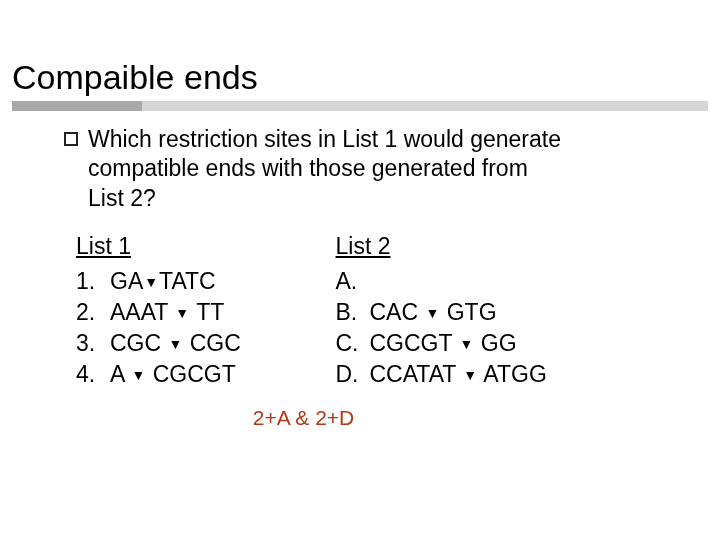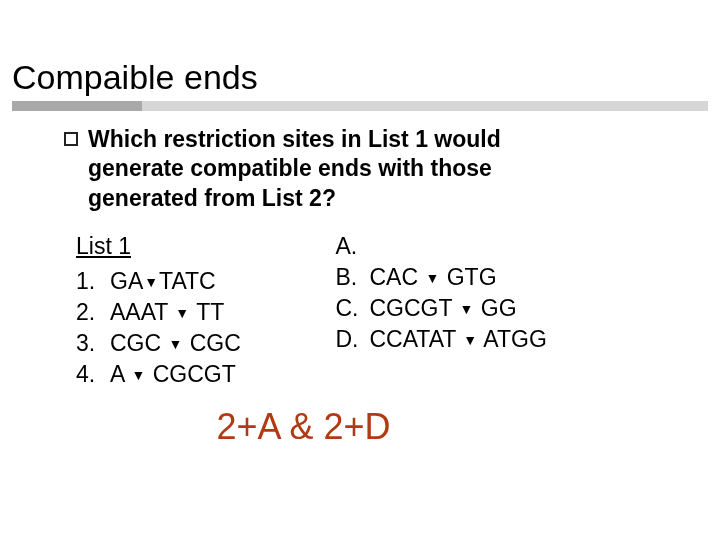--- a/index.html
+++ b/index.html
@@ -32,21 +32,20 @@
     margin-left: 0;
     background: linear-gradient(to right, #a9a9a9 0, #a9a9a9 130px, #d6d6d6 130px, #d6d6d6 100%);
   }
   .body {
     padding: 14px 40px 0 64px;
     font-size: 23px;
     line-height: 1.28;
   }
   .q-row {
     display: flex;
-    font-weight: bold;
   }
   .q-bullet {
     flex: 0 0 auto;
     width: 14px;
     height: 14px;
     border: 2px solid #222;
     margin: 7px 10px 0 0;
     box-sizing: border-box;
   }
   .q-text {
@@ -81,21 +80,21 @@
   }
   .mark {
     display: inline-block;
     font-size: 14px;
     vertical-align: 2px;
     padding: 0 1px;
   }
   .answer {
     text-align: center;
     color: #b23a12;
-    font-size: 36px;
+    font-size: 21px;
     padding-top: 14px;
   }
 </style>
 </head>
 <body>
 
 <div class="slide">
 
   <div class="title-wrap">
     <h1 class="title">Compaible ends</h1>
@@ -134,20 +133,21 @@
       </div>
       <div class="item">
         <span class="num">4.</span>
         <span class="seq">
           <span>A </span><span class="mark">▼</span><span> CGCGT</span>
         </span>
       </div>
     </div>
 
     <div class="col col2">
+      <div class="list-head">List 2</div>
 
       <div class="item">
         <span class="num">A.</span>
       </div>
       <div class="item">
         <span class="num">B.</span>
         <span class="seq">
           <span>CAC </span><span class="mark">▼</span><span> GTG</span>
         </span>
       </div>

